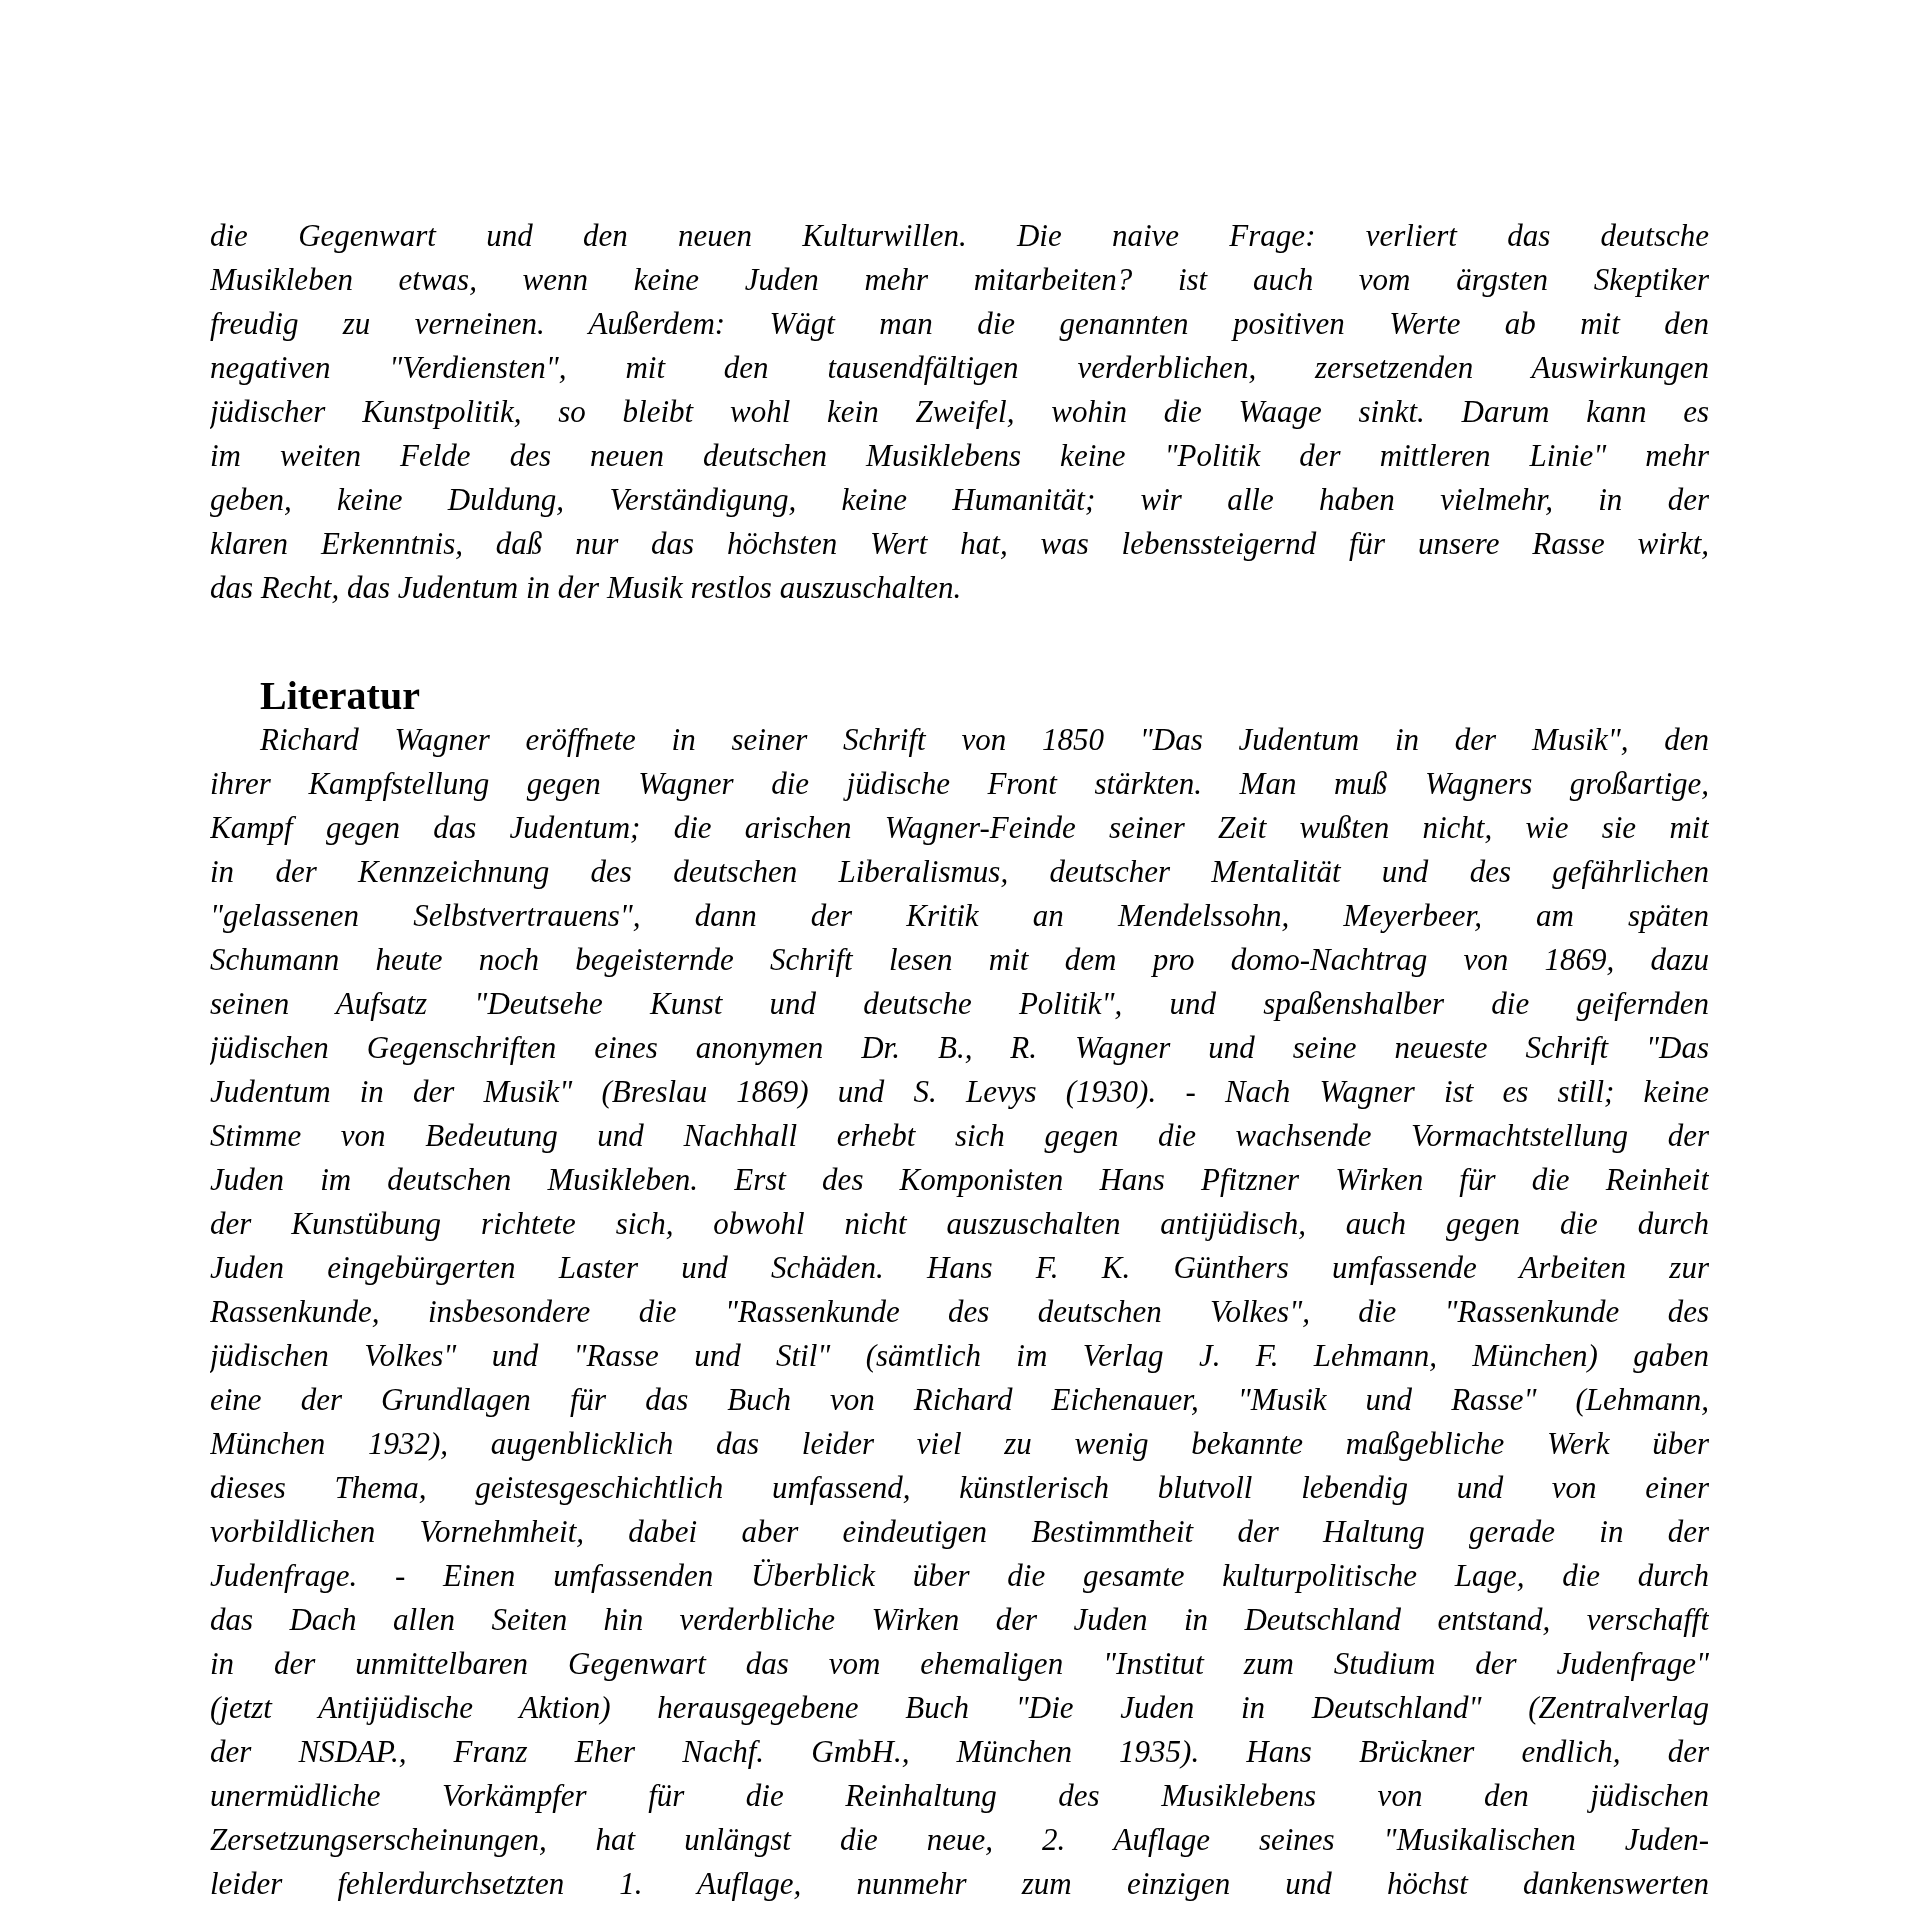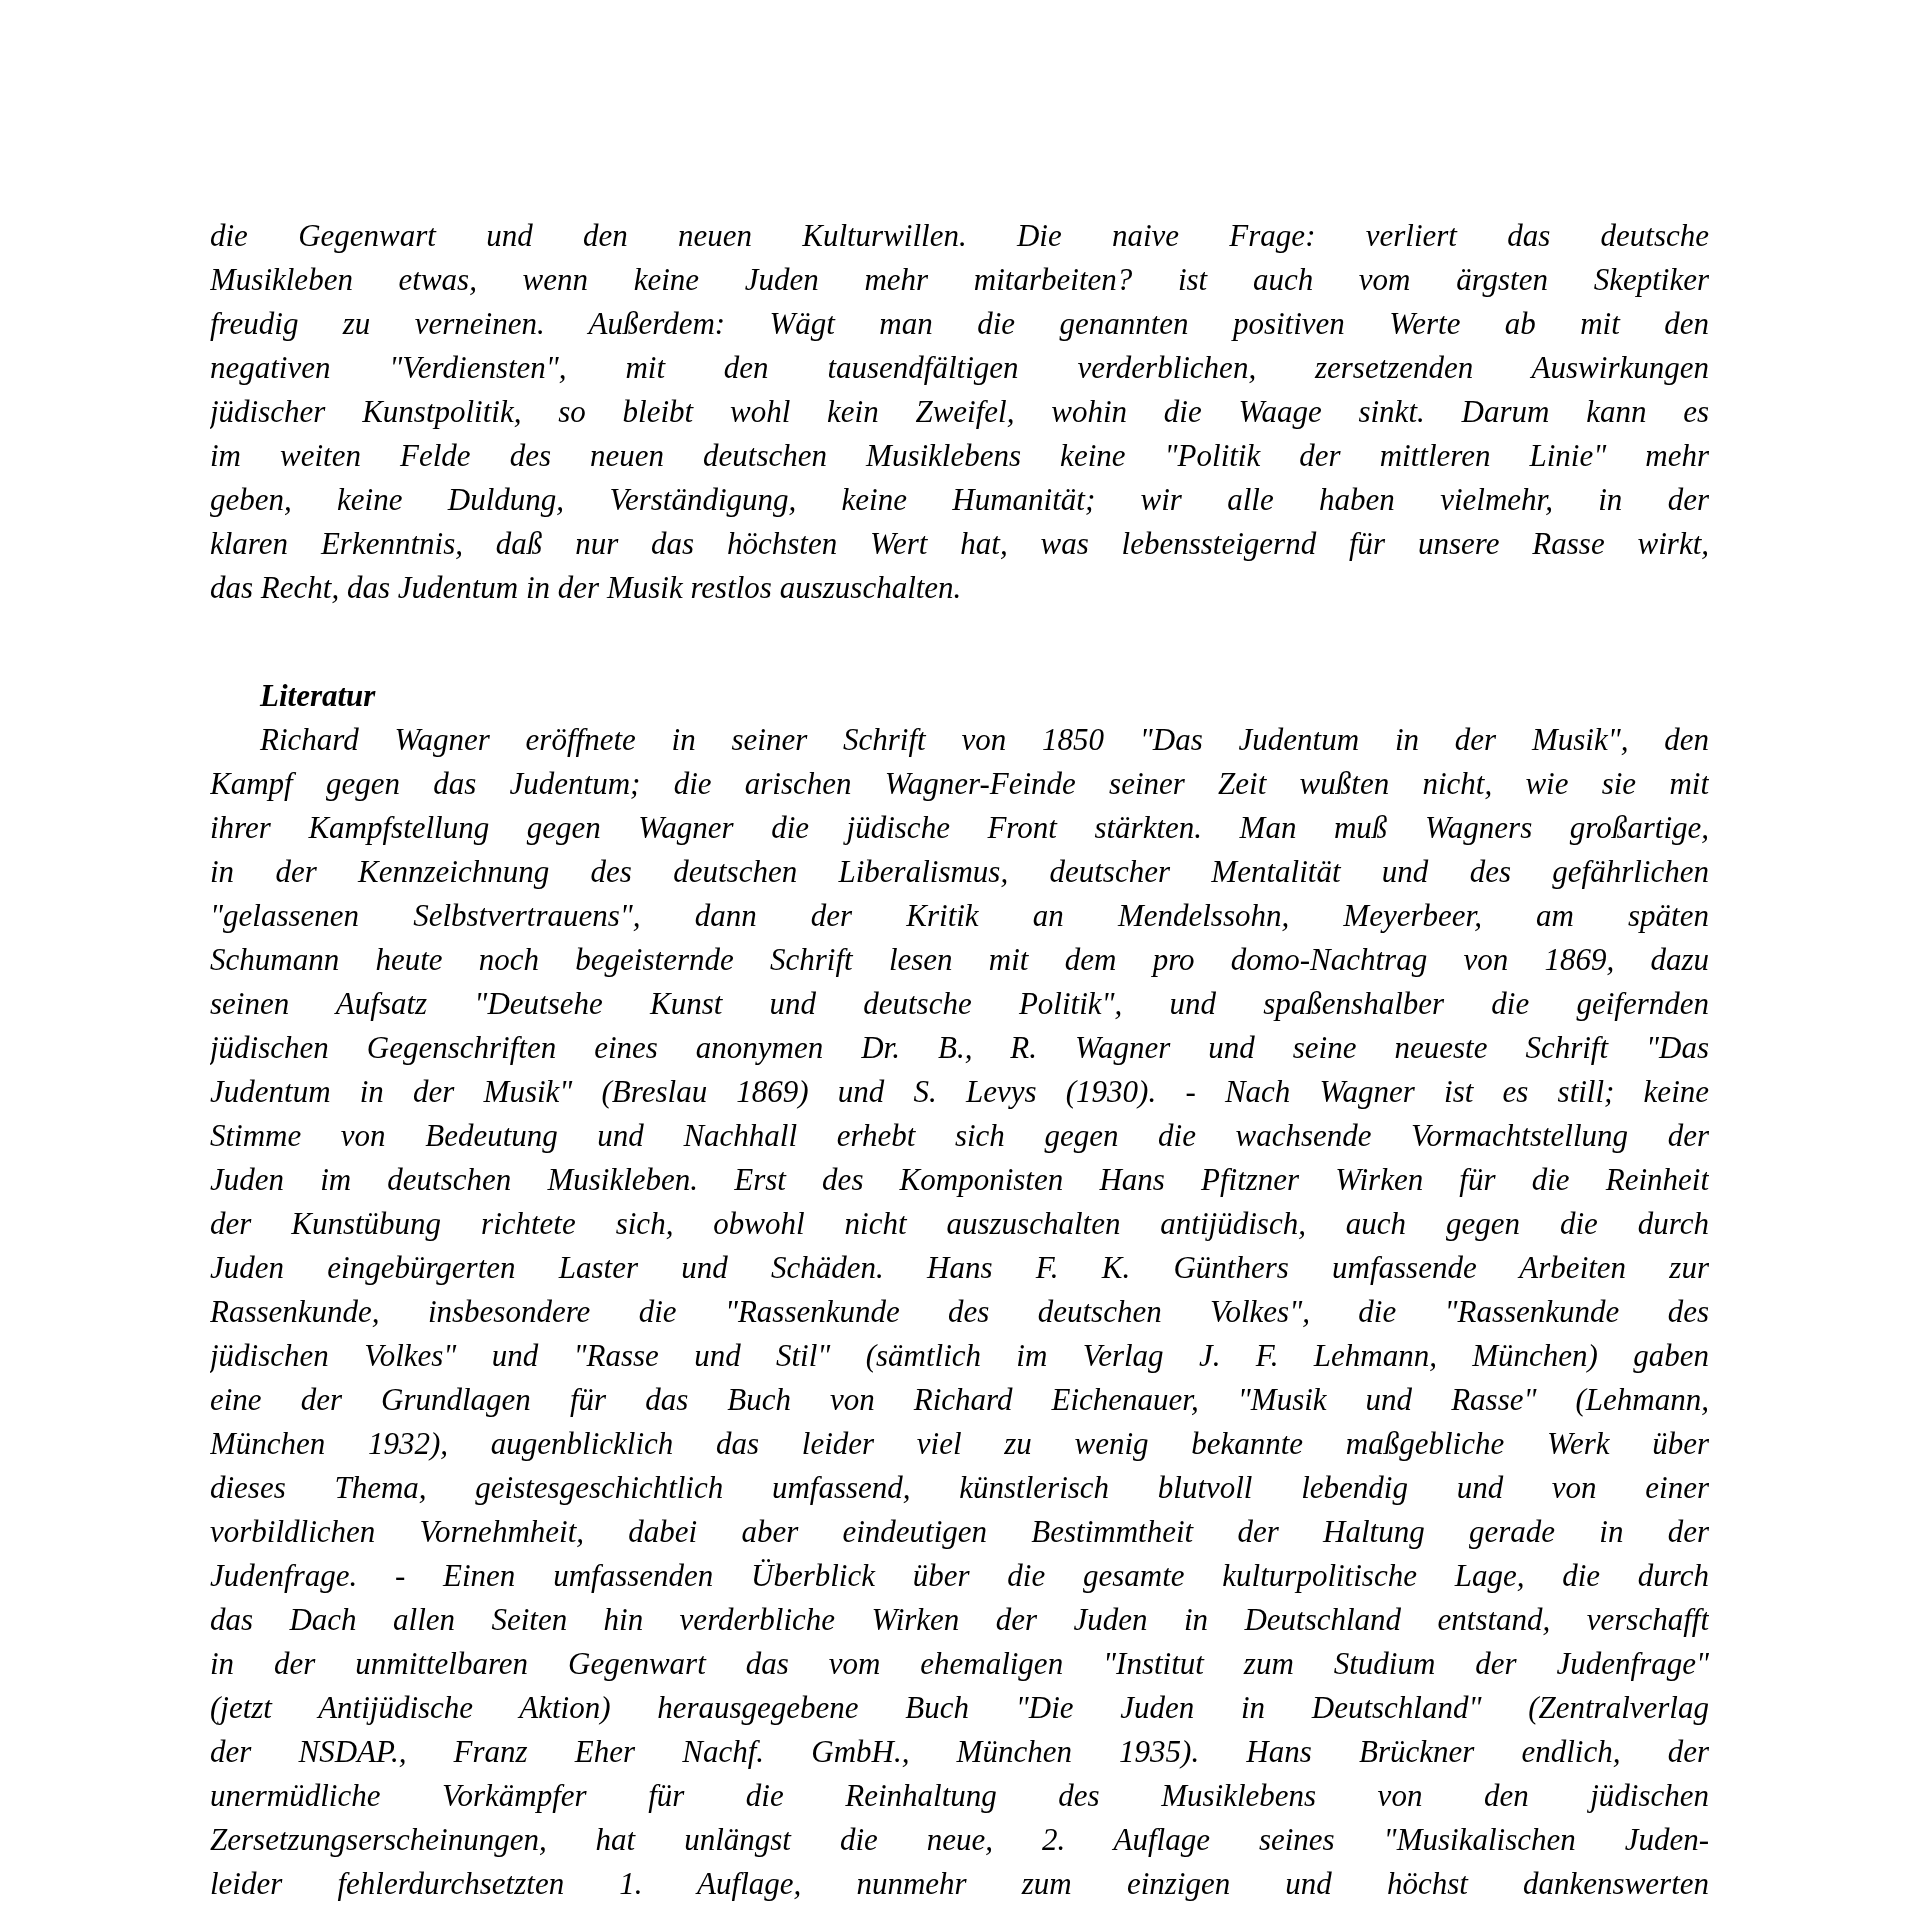--- a/index.html
+++ b/index.html
@@ -39,24 +39,23 @@
     width: 100%;
     height: 0;
   }
   .line.endline {
     text-align: left;
     text-align-last: left;
   }
   .line.indent { text-indent: 50px; }
   .literatur-heading {
     margin: 64px 0 0 0;
-    font-size: 31px;
+    font-size: 40px;
     line-height: 44px;
     font-weight: bold;
-    font-style: italic;
     text-indent: 50px;
   }
 </style>
 </head>
 <body>
 
 <div class="page">
   <div class="text-block">
 
     <section class="paragraph">
@@ -68,22 +67,22 @@
         <div class="line j">im weiten Felde des neuen deutschen Musiklebens keine "Politik der mittleren Linie" mehr</div>
         <div class="line j">geben, keine Duldung, Verständigung, keine Humanität; wir alle haben vielmehr, in der</div>
         <div class="line j">klaren Erkenntnis, daß nur das höchsten Wert hat, was lebenssteigernd für unsere Rasse wirkt,</div>
         <div class="line endline">das Recht, das Judentum in der Musik restlos auszuschalten.</div>
       </section>
 
     <h3 class="literatur-heading">Literatur</h3>
 
     <section class="paragraph">
         <div class="line j indent">Richard Wagner eröffnete in seiner Schrift von 1850 "Das Judentum in der Musik", den</div>
+        <div class="line j">ihrer Kampfstellung gegen Wagner die jüdische Front stärkten. Man muß Wagners großartige,</div>
         <div class="line j">Kampf gegen das Judentum; die arischen Wagner-Feinde seiner Zeit wußten nicht, wie sie mit</div>
-        <div class="line j">ihrer Kampfstellung gegen Wagner die jüdische Front stärkten. Man muß Wagners großartige,</div>
         <div class="line j">in der Kennzeichnung des deutschen Liberalismus, deutscher Mentalität und des gefährlichen</div>
         <div class="line j">"gelassenen Selbstvertrauens", dann der Kritik an Mendelssohn, Meyerbeer, am späten</div>
         <div class="line j">Schumann heute noch begeisternde Schrift lesen mit dem pro domo-Nachtrag von 1869, dazu</div>
         <div class="line j">seinen Aufsatz "Deutsehe Kunst und deutsche Politik", und spaßenshalber die geifernden</div>
         <div class="line j">jüdischen Gegenschriften eines anonymen Dr. B., R. Wagner und seine neueste Schrift "Das</div>
         <div class="line j">Judentum in der Musik" (Breslau 1869) und S. Levys (1930). - Nach Wagner ist es still; keine</div>
         <div class="line j">Stimme von Bedeutung und Nachhall erhebt sich gegen die wachsende Vormachtstellung der</div>
         <div class="line j">Juden im deutschen Musikleben. Erst des Komponisten Hans Pfitzner Wirken für die Reinheit</div>
         <div class="line j">der Kunstübung richtete sich, obwohl nicht auszuschalten antijüdisch, auch gegen die durch</div>
         <div class="line j">Juden eingebürgerten Laster und Schäden. Hans F. K. Günthers umfassende Arbeiten zur</div>

